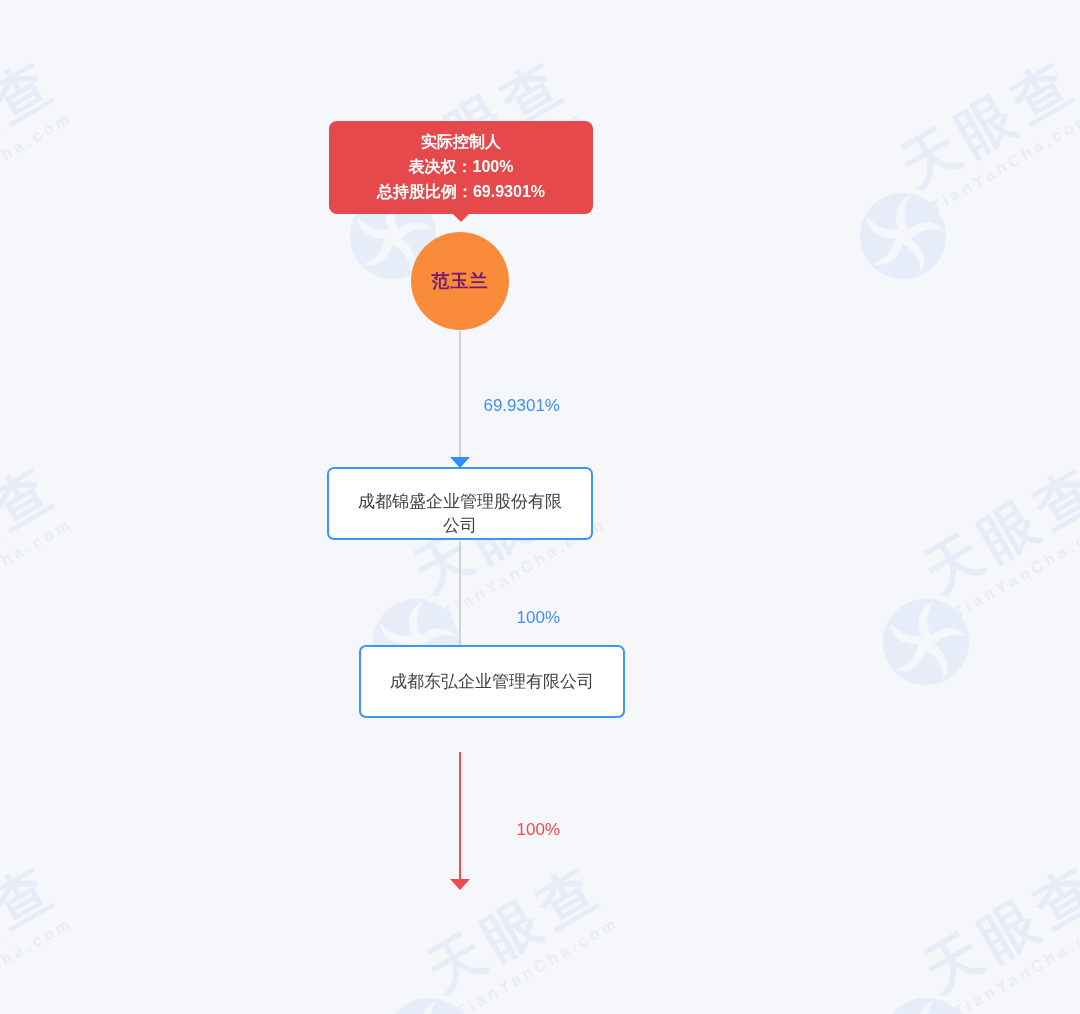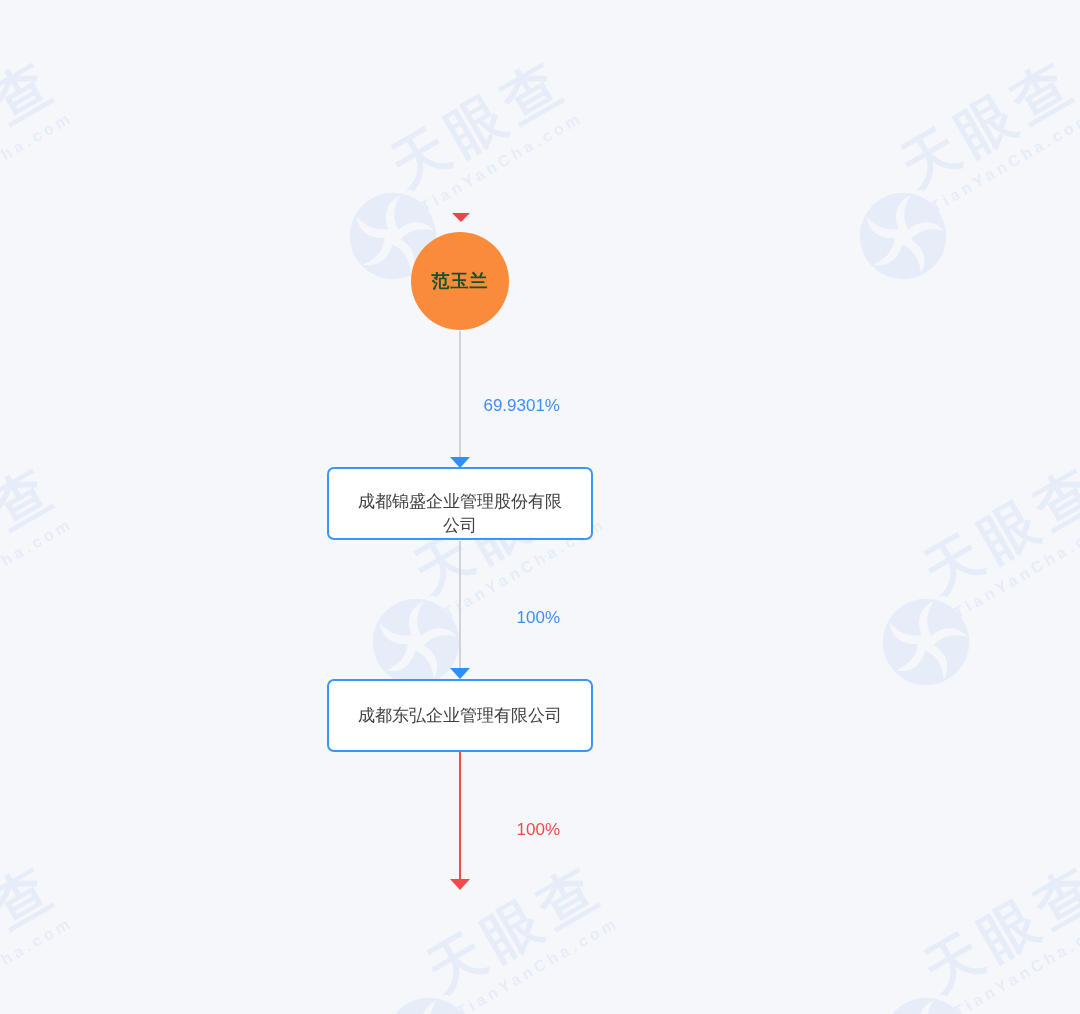--- a/index.html
+++ b/index.html
@@ -45,21 +45,21 @@
     position:absolute; left:452px; top:213px;
     width:0; height:0;
     border-left:9px solid transparent; border-right:9px solid transparent;
     border-top:9px solid #e5494b;
   }
 
   .person-circle {
     position:absolute; left:411px; top:232px; width:98px; height:98px;
     background:#f98b3a; border-radius:50%;
     display:flex; align-items:center; justify-content:center;
-    color:#14532d; font-size:18px; font-weight:600; letter-spacing:1px;
+    color:#701a75; font-size:18px; font-weight:600; letter-spacing:1px;
     cursor:pointer;
   }
 
   .edge-line { position:absolute; left:459px; width:2px; }
   .edge-line.gray { background:#cfd2d6; }
   .edge-line.red  { background:#f2494b; }
   .line-1 { top:331px; height:126px; }
   .line-2 { top:541px; height:127px; }
   .line-3 { top:752px; height:127px; }
 
@@ -84,21 +84,21 @@
   .label-3 { top:820px; }
 
   .company-box {
     position:absolute; left:327px; width:266px; height:73px;
     background:#ffffff; border:2px solid #3b96fb; border-radius:7px;
     display:flex; align-items:center; justify-content:center;
     text-align:center; color:#404040; font-size:17px; line-height:24px;
     padding:0 22px; cursor:pointer;
   }
   .box-1 { top:467px;align-items:flex-end; }
-  .box-2 { top:679px; }
+  .box-2 { top:645px;margin-left:32px; }
   .company-box.highlight {
     top:890px; background:#1b7df8; border:none;
     color:#ffffff; font-weight:bold;
   }
 </style>
 </head>
 <body>
 
 <div class="canvas">
 
@@ -215,20 +215,25 @@
         </g>
       </svg>
     <div class="wm-text">
         <span class="wm-cn">天眼查</span>
         <span class="wm-en">TianYanCha.com</span>
       </div>
   </div>
 
   <div class="layer">
 
+    <div class="controller-card">
+      <div>实际控制人</div>
+      <div>表决权：100%</div>
+      <div>总持股比例：69.9301%</div>
+    </div>
     <div class="controller-pointer"></div>
 
     <div class="person-circle">
       <span>范玉兰</span>
     </div>
 
     <div class="edge-line gray line-1"></div>
     <div class="edge-label blue label-1">69.9301%</div>
     <div class="arrow-down arrow-blue arrow-1"></div>
 

